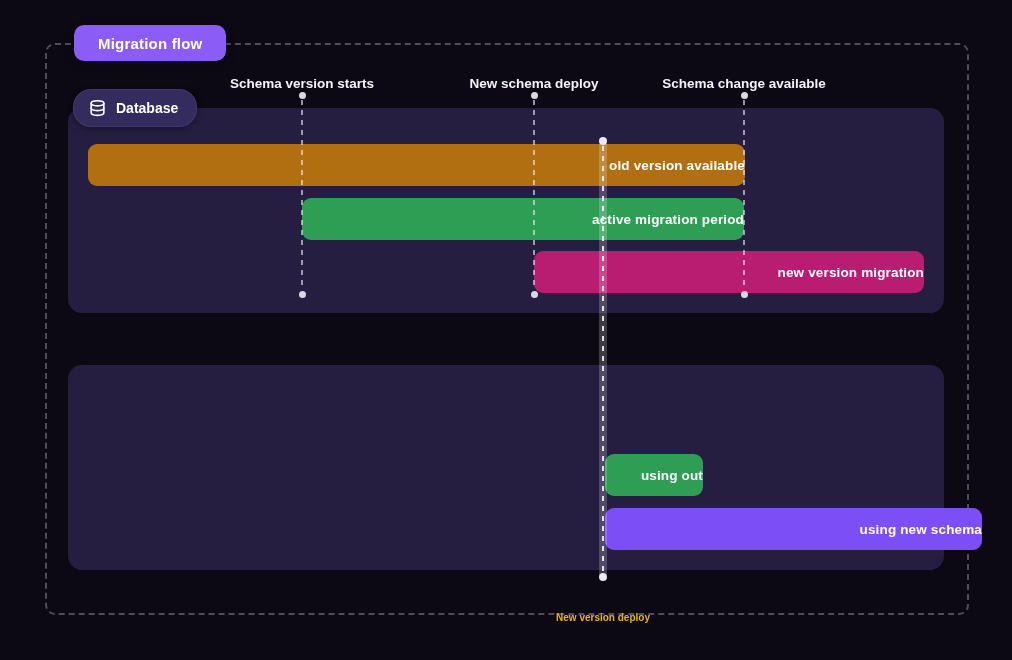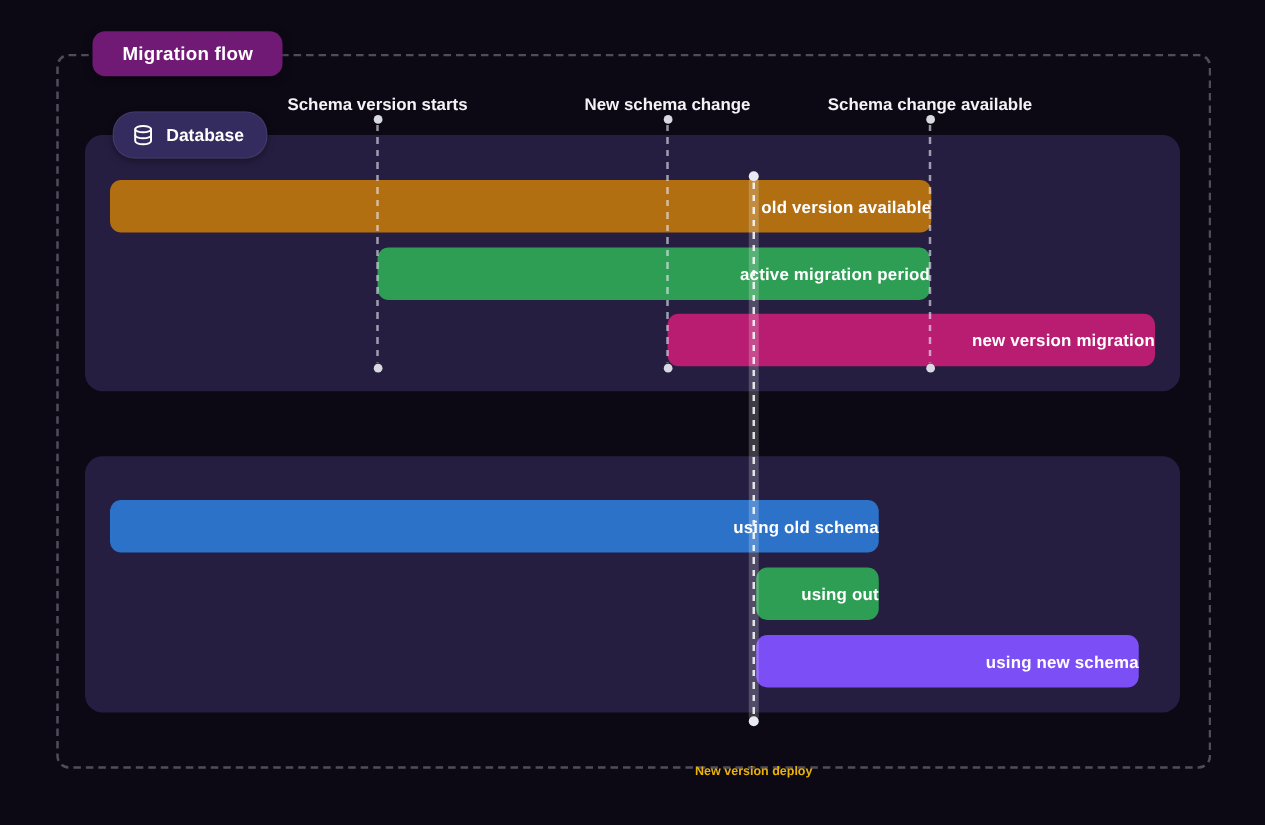--- a/index.html
+++ b/index.html
@@ -8,21 +8,21 @@
     background:#0c0915;
     font-family:"Liberation Sans", sans-serif;
     -webkit-font-smoothing:antialiased;
   }
   .outer-box{
     position:absolute;left:45px;top:43px;width:920px;height:568px;
     border:2px dashed #4f4c5c;border-radius:10px;
   }
   .title-badge{
     position:absolute;left:74px;top:25px;height:36px;
-    background:#701a75;border-radius:10px;
+    background:#8b5cf6;border-radius:10px;
     display:flex;align-items:center;padding:0 24px;
     color:#fff;font-size:15px;font-weight:bold;letter-spacing:.2px;
     box-shadow:0 2px 8px rgba(0,0,0,.45);
   }
   
   .marker{position:absolute;top:76px;}
   .marker .mlabel{
     position:absolute;top:0;left:0;transform:translateX(-50%);
     white-space:nowrap;color:#f3f3f6;font-size:13.5px;font-weight:bold;
   }
@@ -45,21 +45,21 @@
   .panel-db{top:108px;}
   .panel-app{top:365px;}
 
   .pill{
     position:absolute;height:36px;background:#342b5e;
     border:1px solid rgba(255,255,255,.07);border-radius:18px;
     display:flex;align-items:center;gap:9px;padding:0 18px 0 14px;
     color:#fff;font-size:14px;font-weight:bold;z-index:6;
     box-shadow:0 2px 6px rgba(0,0,0,.35);
   }
-  .pill-db{left:90px;top:89px;align-items:center;}
+  .pill-db{left:73px;top:89px;align-items:center;}
   .pill-app{left:88px;top:346px;}
   .pill svg{display:block;}
 
   .bar{
     position:absolute;height:42px;border-radius:9px;
     display:flex;align-items:center;justify-content:flex-end;
     color:#fff;font-size:13.5px;font-weight:bold;z-index:2;
     letter-spacing:.15px;
   }
 
@@ -102,39 +102,36 @@
   <div class="bar" style="left:88px;top:144px;width:657px;background:#b26f12">
     <span>old version available</span>
   </div>
   <div class="bar" style="left:302px;top:198px;width:442px;background:#2f9e55">
     <span>active migration period</span>
   </div>
   <div class="bar" style="left:534px;top:251px;width:390px;background:#b81d72">
     <span>new version migration</span>
   </div>
 
-  <div class="bar" style="left:88px;top:400px;width:615px;background:#2b72c8">
-    <span>using old schema</span>
-  </div>
   <div class="bar" style="left:605px;top:454px;width:98px;background:#2f9e55">
     <span>using out</span>
   </div>
-  <div class="bar" style="left:605px;top:508px;width:306px;background:#7c4ef5">
+  <div class="bar" style="left:605px;top:508px;width:377px;background:#7c4ef5">
     <span>using new schema</span>
   </div>
 
   <div class="mline-layer">
     <div class="marker m1">
       <div class="mlabel">Schema version starts</div>
       <div class="mdot-top"></div>
       <div class="mline"></div>
       <div class="mdot-bot"></div>
     </div>
     <div class="marker m2">
-      <div class="mlabel">New schema change</div>
+      <div class="mlabel">New schema deploy</div>
       <div class="mdot-top"></div>
       <div class="mline"></div>
       <div class="mdot-bot"></div>
     </div>
     <div class="marker m3">
       <div class="mlabel">Schema change available</div>
       <div class="mdot-top"></div>
       <div class="mline"></div>
       <div class="mdot-bot"></div>
     </div>

